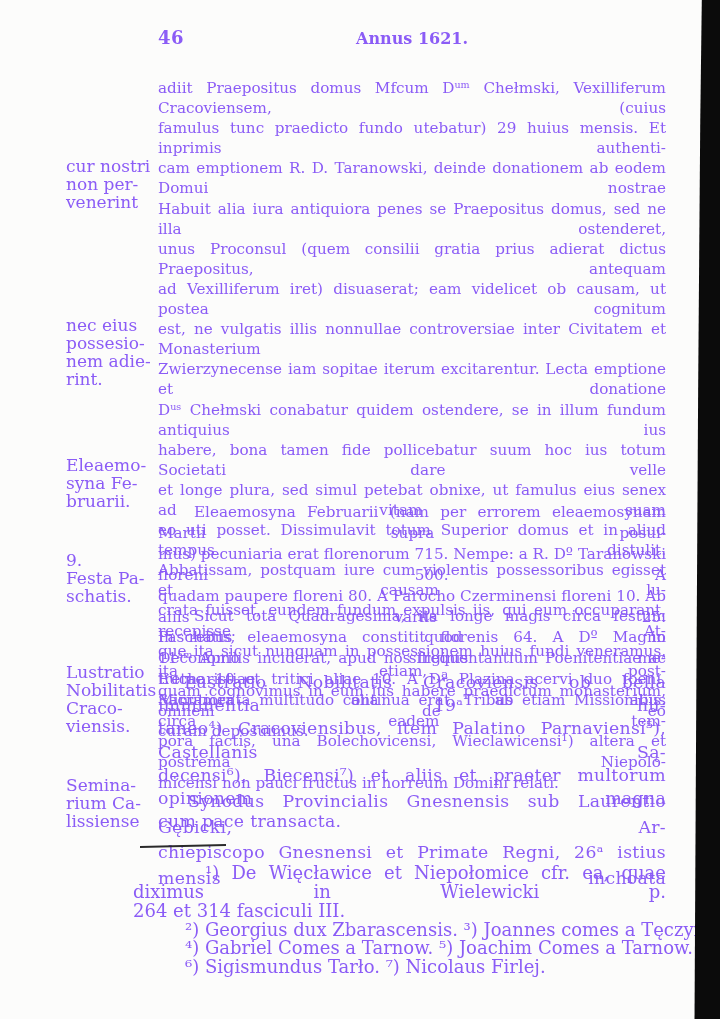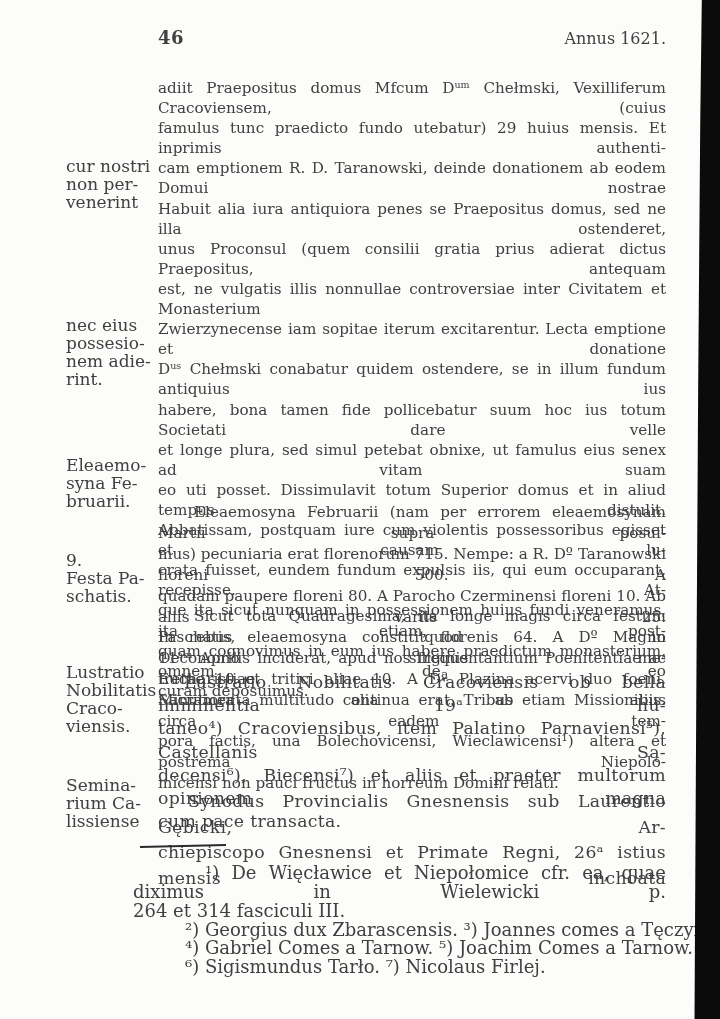--- a/index.html
+++ b/index.html
@@ -1,22 +1,22 @@
 <!DOCTYPE html>
 <html><head>
 <meta charset="utf-8">
 <style>
   html,body{margin:0;padding:0;background:#888;}
   .page{
     position:relative; width:720px; height:1019px;
     background:#fcfcfb; overflow:hidden;
-    font-family:"DejaVu Serif", serif; color:#404040;
+    font-family:"DejaVu Serif", serif; color:#8b5cf6;
   }
   .hdr-num{position:absolute; left:158px; top:27px; font-size:18px; font-weight:bold; letter-spacing:.5px;}
-  .hdr-title{position:absolute; left:158px; top:29px; width:508px; text-align:right; font-size:16px; font-weight:normal;}
+  .hdr-title{position:absolute; left:158px; top:29px; width:508px; text-align:center; font-size:16px; font-weight:bold;}
   .para{position:absolute; left:158px; width:508px;}
   .para .ln{text-align:justify; text-align-last:justify; white-space:normal;}
   .para.short-last .ln:last-child{text-align-last:left;}
   .body-text{font-size:15.2px;}
   .para-a{top:78px;}  .para-a .ln{line-height:20.1px;}
   .para-b{top:455px;} .para-b .ln{line-height:20.9px;}
   .para-c{top:559px;} .para-c .ln{line-height:20.9px;}
   .para-b .ln:first-child, .para-c .ln:first-child{text-indent:36px;margin-top:47px;}
   .big{font-size:17.3px; letter-spacing:.3px;}
   .para-d{top:671px;} .para-d .ln{line-height:23.2px;}
@@ -86,20 +86,21 @@
       <div class="ln">rium Ca-</div>
       <div class="ln">lissiense</div>
     </div>
 
   <div class="para para-a body-text short-last">
       <div class="ln">adiit Praepositus domus Mfcum Dᵘᵐ Chełmski, Vexilliferum Cracoviensem, (cuius</div>
       <div class="ln">famulus tunc praedicto fundo utebatur) 29 huius mensis. Et inprimis authenti-</div>
       <div class="ln">cam emptionem R. D. Taranowski, deinde donationem ab eodem Domui nostrae</div>
       <div class="ln">Habuit alia iura antiquiora penes se Praepositus domus, sed ne illa ostenderet,</div>
       <div class="ln">unus Proconsul (quem consilii gratia prius adierat dictus Praepositus, antequam</div>
+      <div class="ln">ad Vexilliferum iret) disuaserat; eam videlicet ob causam, ut postea cognitum</div>
       <div class="ln">est, ne vulgatis illis nonnullae controversiae inter Civitatem et Monasterium</div>
       <div class="ln">Zwierzynecense iam sopitae iterum excitarentur. Lecta emptione et donatione</div>
       <div class="ln">Dᵘˢ Chełmski conabatur quidem ostendere, se in illum fundum antiquius ius</div>
       <div class="ln">habere, bona tamen fide pollicebatur suum hoc ius totum Societati dare velle</div>
       <div class="ln">et longe plura, sed simul petebat obnixe, ut famulus eius senex ad vitam suam</div>
       <div class="ln">eo uti posset. Dissimulavit totum Superior domus et in aliud tempus distulit.</div>
       <div class="ln">Abbatissam, postquam iure cum violentis possessoribus egisset et causam lu-</div>
       <div class="ln">crata fuisset, eundem fundum expulsis iis, qui eum occuparant, recepisse.  At-</div>
       <div class="ln">que ita sicut nunquam in possessionem huius fundi veneramus, ita etiam, post-</div>
       <div class="ln">quam cognovimus in eum ius habere praedictum monasterium, omnem de eo</div>

